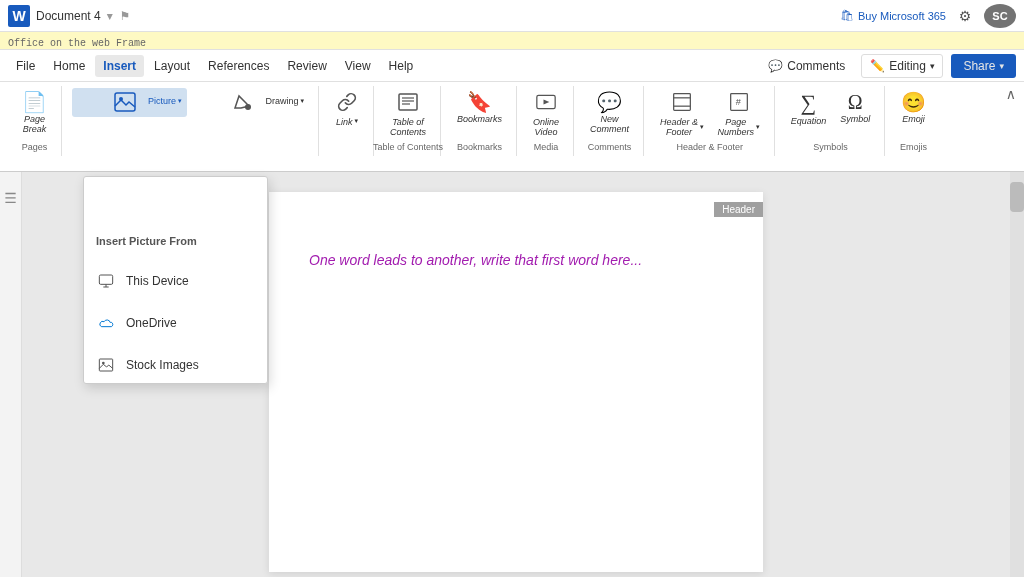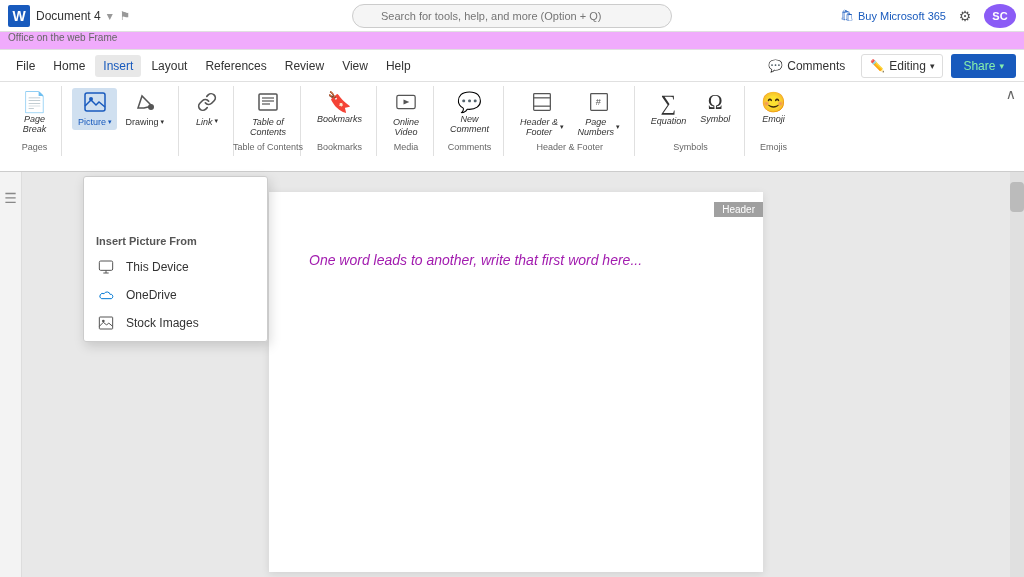--- a/index.html
+++ b/index.html
@@ -89,38 +89,39 @@
       display: flex;
       align-items: center;
       justify-content: center;
       cursor: pointer;
       color: #555;
       font-size: 14px;
     }
     .avatar {
       width: 32px;
       height: 24px;
-      background: #8b5cf6;
+      background: #737373;
       border-radius: 50%;
       display: flex;
       align-items: center;
       justify-content: center;
       color: white;
       font-size: 11px;
       font-weight: bold;
     }
 
     
     .app-bar {
       height: 18px;
-      background: #f0abfc;
+      background: #fef9c3;
       border-bottom: 1px solid #e0e0e0;
       padding: 0 8px;
       display: flex;
-      align-items: flex-start;
+      align-items: flex-end;
+      font-family: Liberation Mono, monospace;
     }
     .app-bar-text {
       font-size: 10px;
       color: #666;
     }
 
     
     .menu-bar {
       height: 32px;
       background: #fff;
@@ -133,21 +134,21 @@
     .menu-item {
       padding: 4px 8px;
       font-size: 12px;
       color: #333;
       cursor: pointer;
       border-radius: 3px;
     }
     .menu-item.active {
       background: #e8e8e8;
       color: #185abd;
-      font-weight: 400;
+      font-weight: 700;
     }
     .menu-bar-right {
       margin-left: auto;
       display: flex;
       align-items: center;
       gap: 8px;
     }
     .comments-btn {
       display: flex;
       align-items: center;
@@ -168,21 +169,21 @@
       cursor: pointer;
       border-radius: 3px;
       border: 1px solid #ddd;
     }
     .share-btn {
       display: flex;
       align-items: center;
       gap: 4px;
       padding: 5px 12px;
       font-size: 12px;
-      color: #86efac;
+      color: #e5e5e5;
       background: #185abd;
       cursor: pointer;
       border-radius: 3px;
     }
 
     
     .ribbon {
       height: 90px;
       background: #fff;
       border-bottom: 1px solid #ccc;
@@ -241,24 +242,25 @@
       line-height: 1;
     }
     .ribbon-btn-label {
       font-size: 9px;
       color: #333;
       white-space: nowrap;
       font-style: italic;
     }
     .ribbon-btn-with-arrow {
       display: flex;
-      flex-direction: column;
+      flex-direction: row;
       align-items: center;
       cursor: pointer;
       border-radius: 3px;
+      padding-left: 36px;
     }
     .ribbon-btn-top {
       display: flex;
       flex-direction: column;
       align-items: center;
       padding: 4px 6px 0;
       border-radius: 3px 3px 0 0;
     }
     .ribbon-btn-bottom {
       display: flex;
@@ -302,20 +304,21 @@
       margin-top: 48px;
     }
     .dropdown-item {
       display: flex;
       align-items: center;
       gap: 10px;
       padding: 6px 12px;
       cursor: pointer;
       font-size: 12px;
       color: #333;
+      margin-top: 14px;
     }
     .dropdown-item-icon {
       width: 20px;
       display: flex;
       align-items: center;
       justify-content: center;
       font-size: 14px;
       color: #555;
     }
 
@@ -375,26 +378,20 @@
     }
   </style>
 </head>
 <body>
 
 <div class="title-bar">
   <div class="title-bar-left">
     <div class="word-logo">W</div>
     <span class="doc-title">Document 4</span>
     <span style="font-size:12px;color:#999">▾ &nbsp;⚑</span>
-  </div>
-  <div class="title-bar-center">
-    <div class="search-wrapper">
-      <span class="search-icon-span">🔍</span>
-      <input class="search-bar" type="text" placeholder="Search for tools, help, and more (Option + Q)" style="">
-    </div>
   </div>
   <div class="title-bar-right">
     <div class="buy-ms">
       <span>🛍</span>
       <span>Buy Microsoft 365</span>
     </div>
     <div class="gear-btn">⚙</div>
     <div class="avatar">SC</div>
   </div>
 </div>

